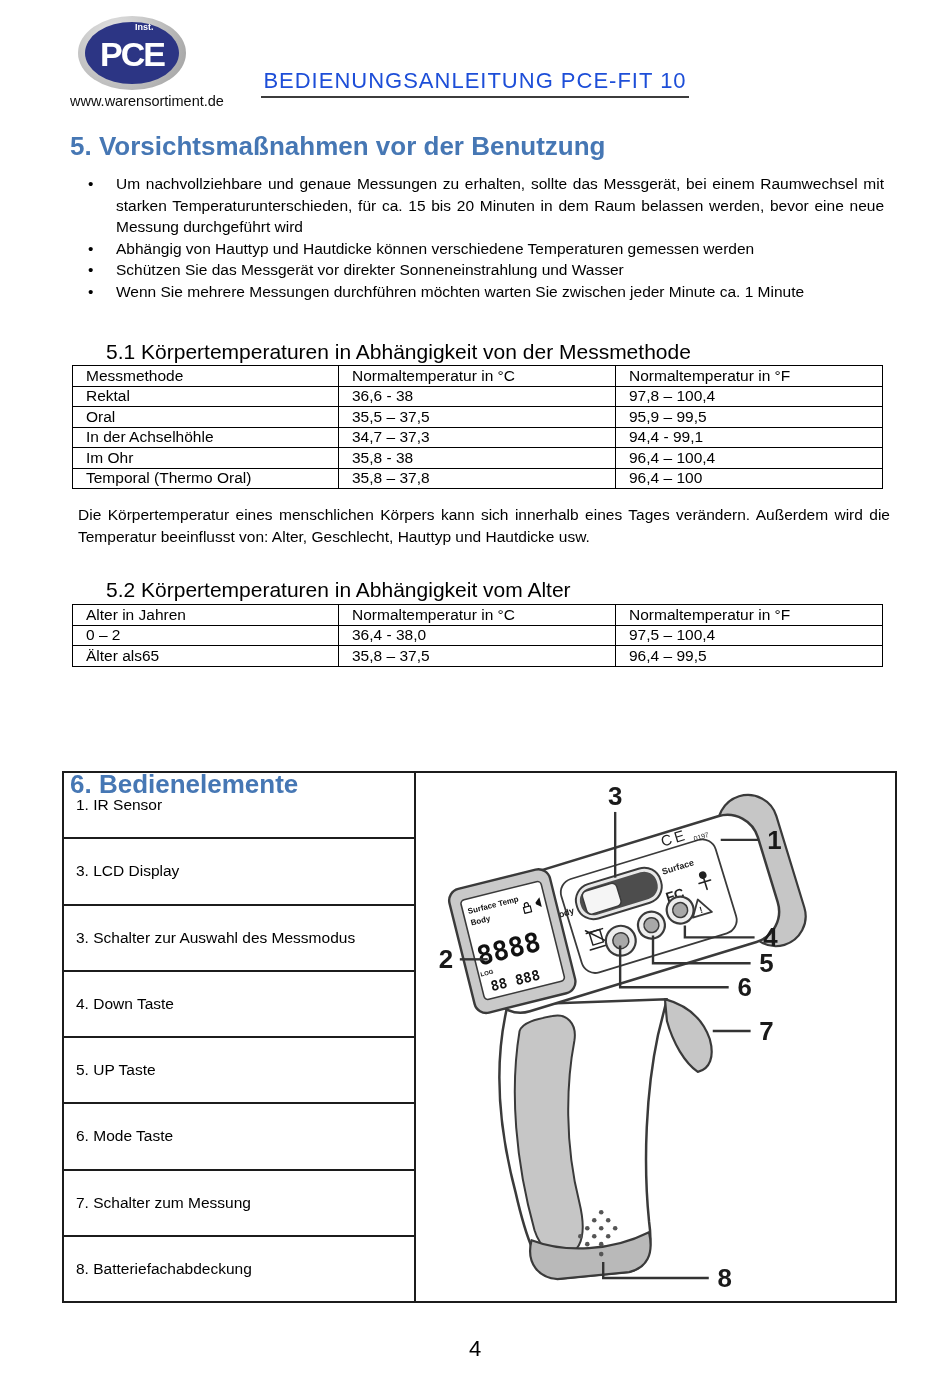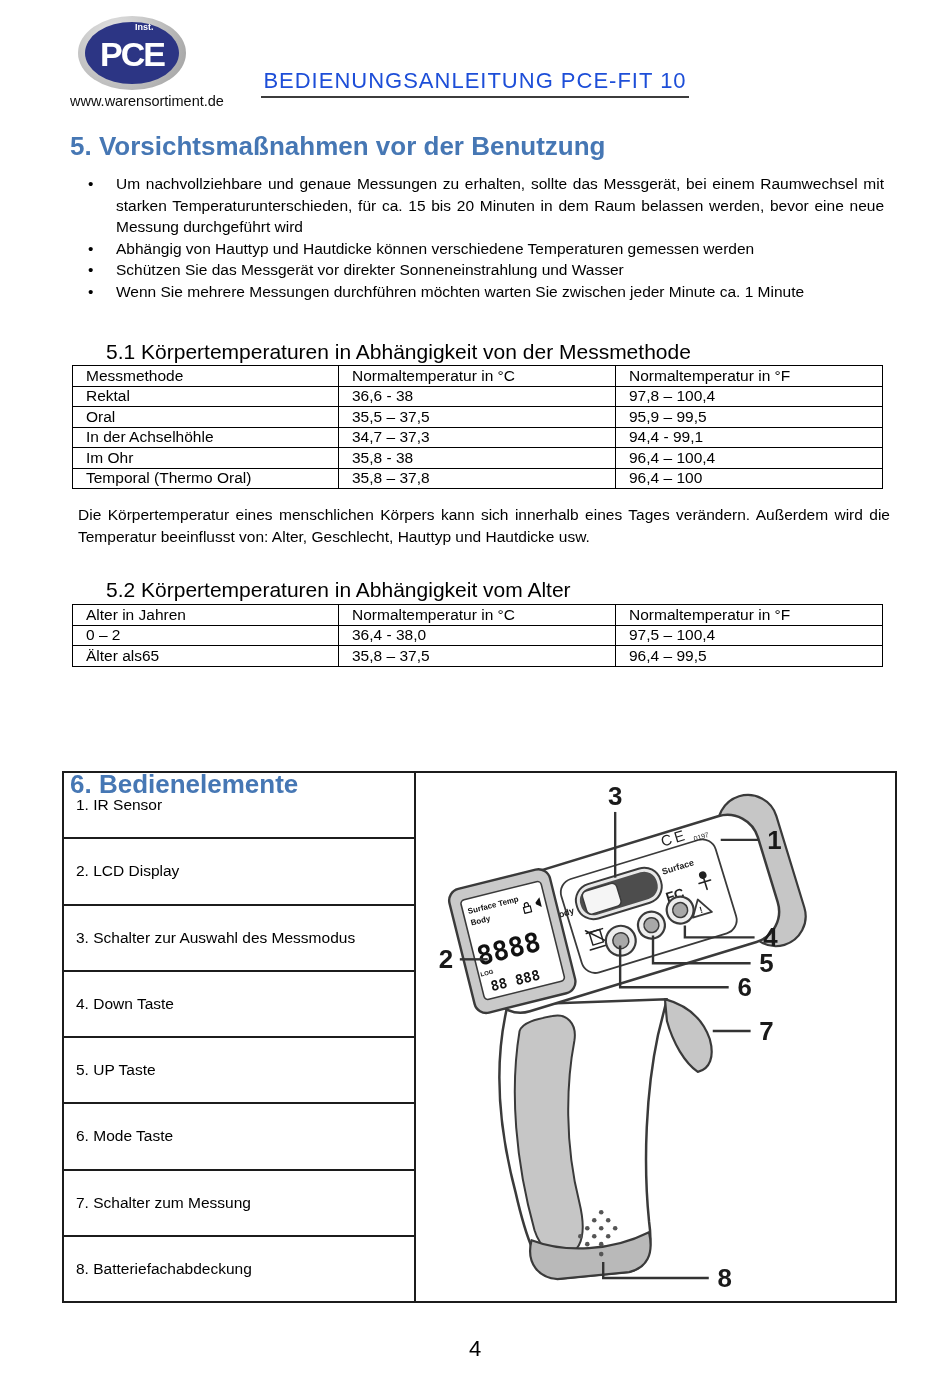--- a/index.html
+++ b/index.html
@@ -153,21 +153,21 @@
         <td>96,4 – 99,5</td>
       </tr>
     </tbody>
   </table>
 
   <h1 class="h-blue h6">6. Bedienelemente</h1>
 
   <div class="controls">
     <div class="controls-left">
       <div class="control-item">1. IR Sensor</div>
-      <div class="control-item">2. LCD Display</div>
+      <div class="control-item">3. LCD Display</div>
       <div class="control-item">3. Schalter zur Auswahl des Messmodus</div>
       <div class="control-item">4. Down Taste</div>
       <div class="control-item">5. UP Taste</div>
       <div class="control-item">6. Mode Taste</div>
       <div class="control-item">7. Schalter zum Messung</div>
       <div class="control-item">8. Batteriefachabdeckung</div>
     </div>
     <div class="controls-right">
       <svg viewBox="0 0 481 528">
 

